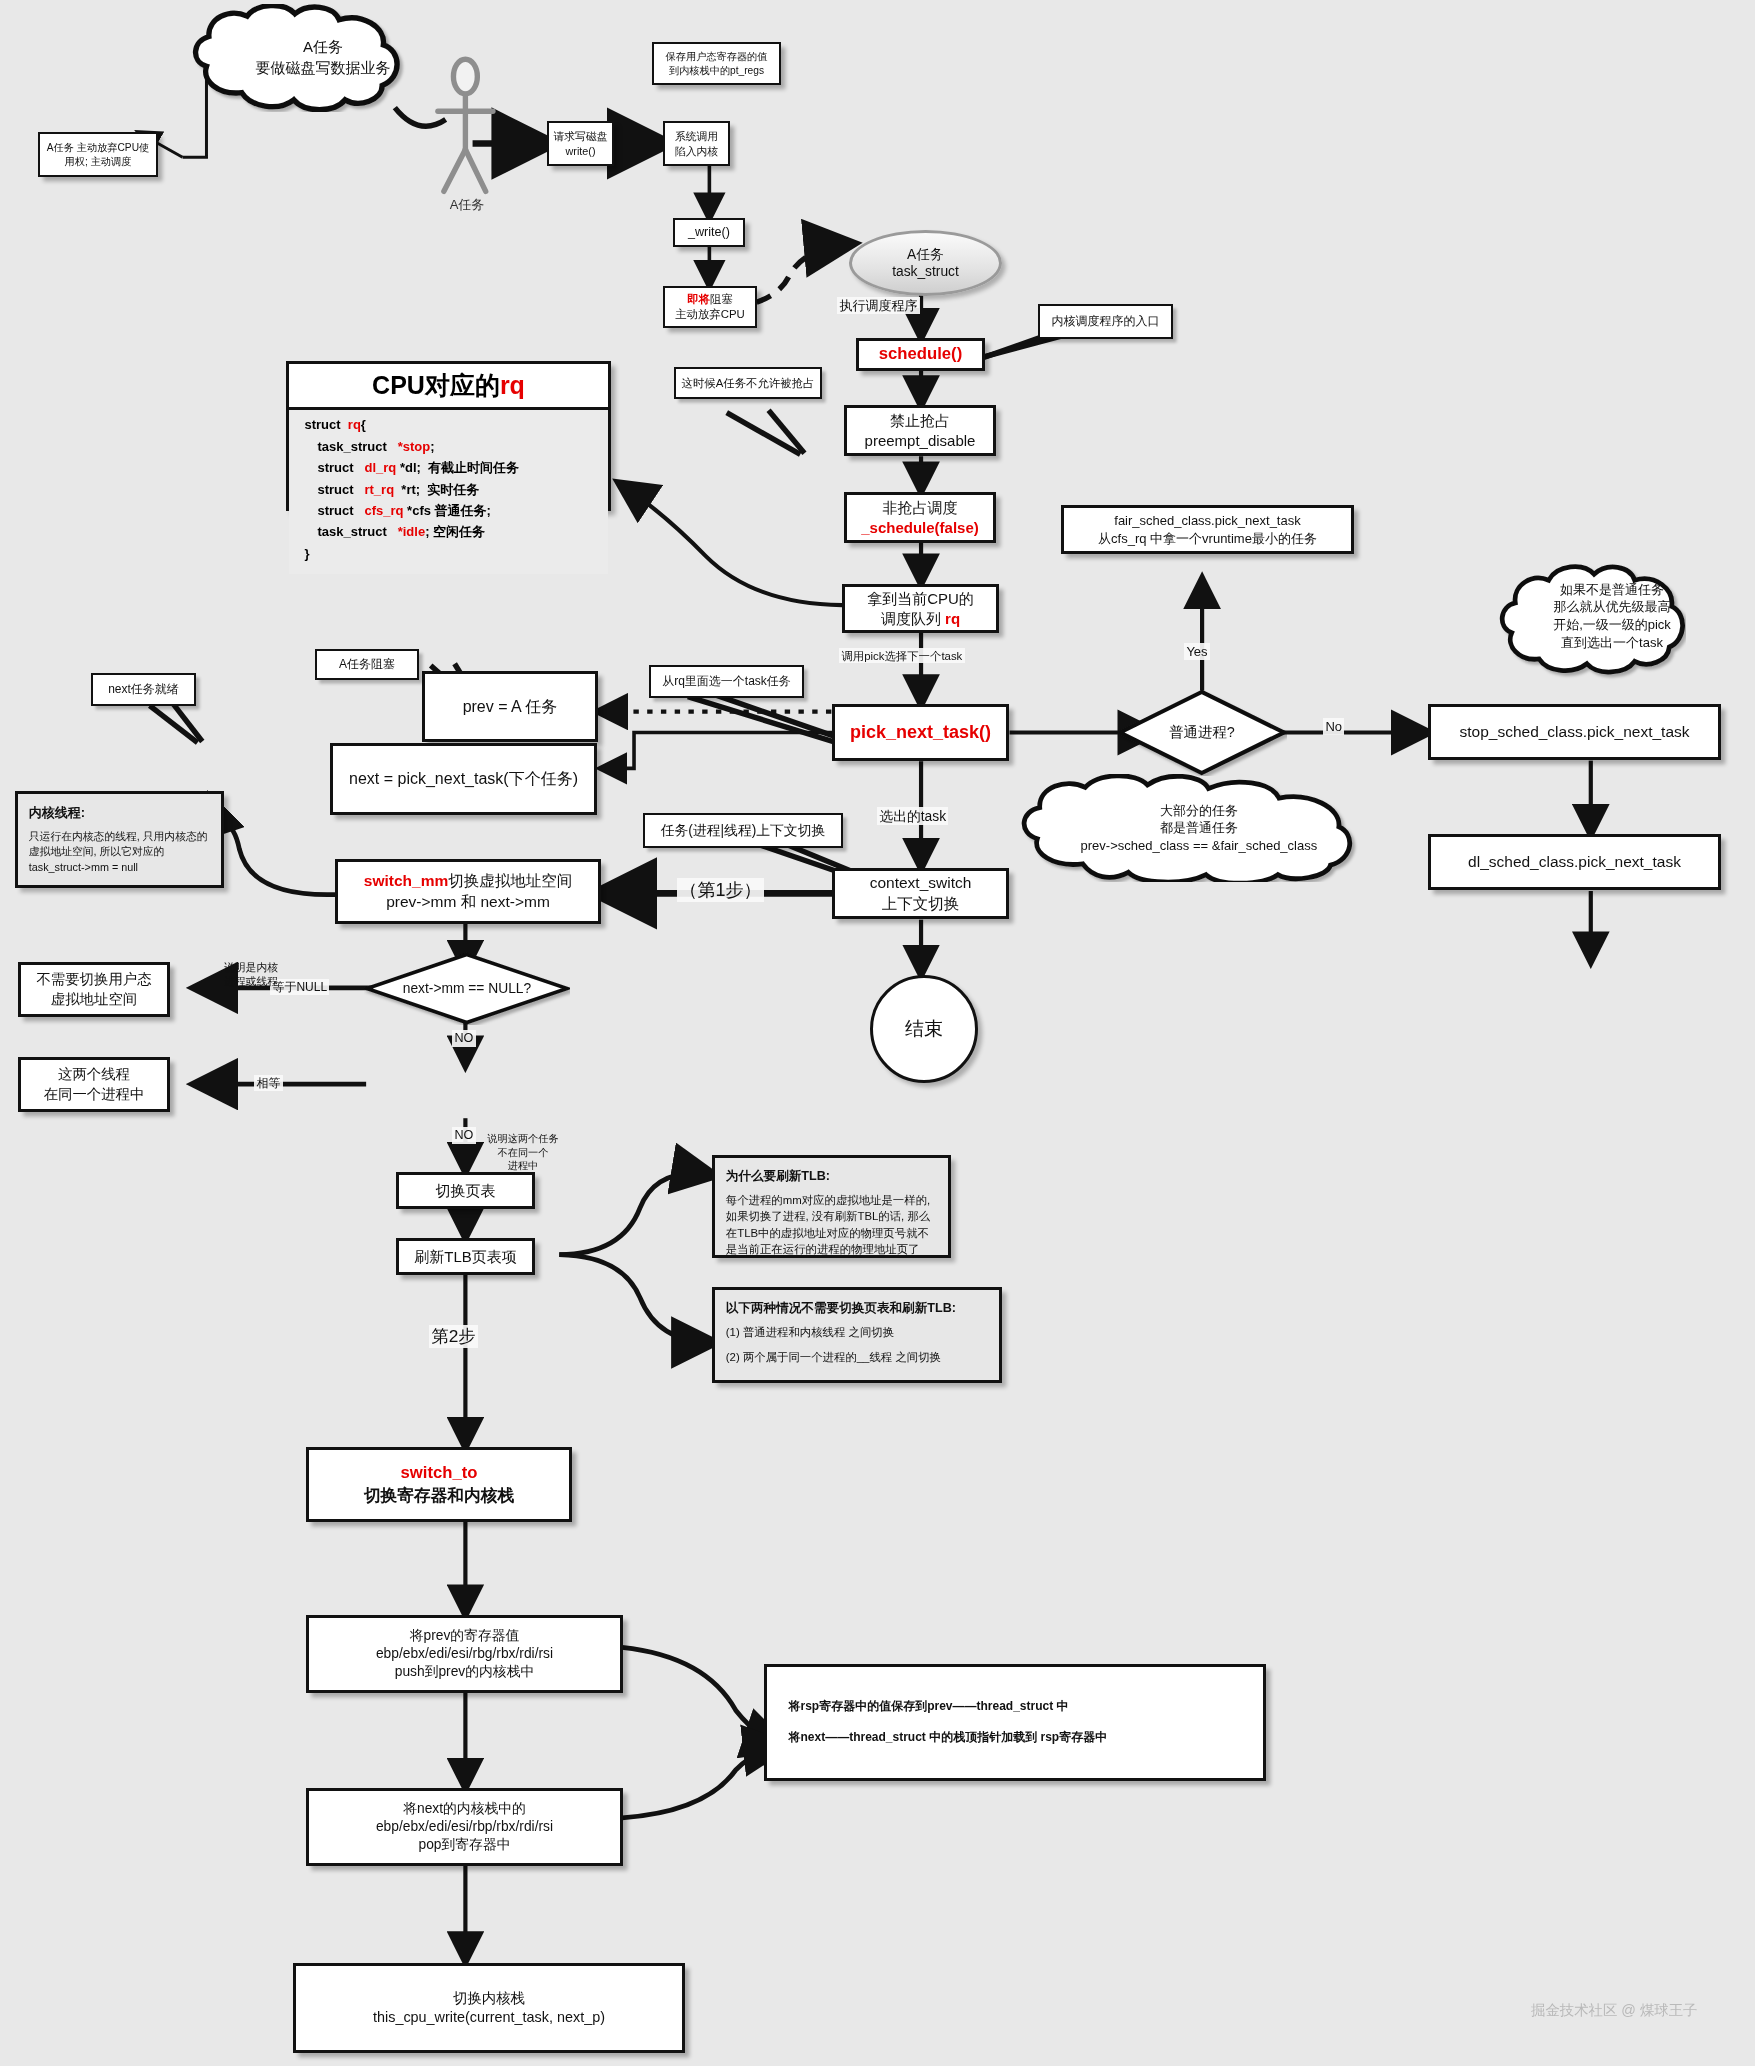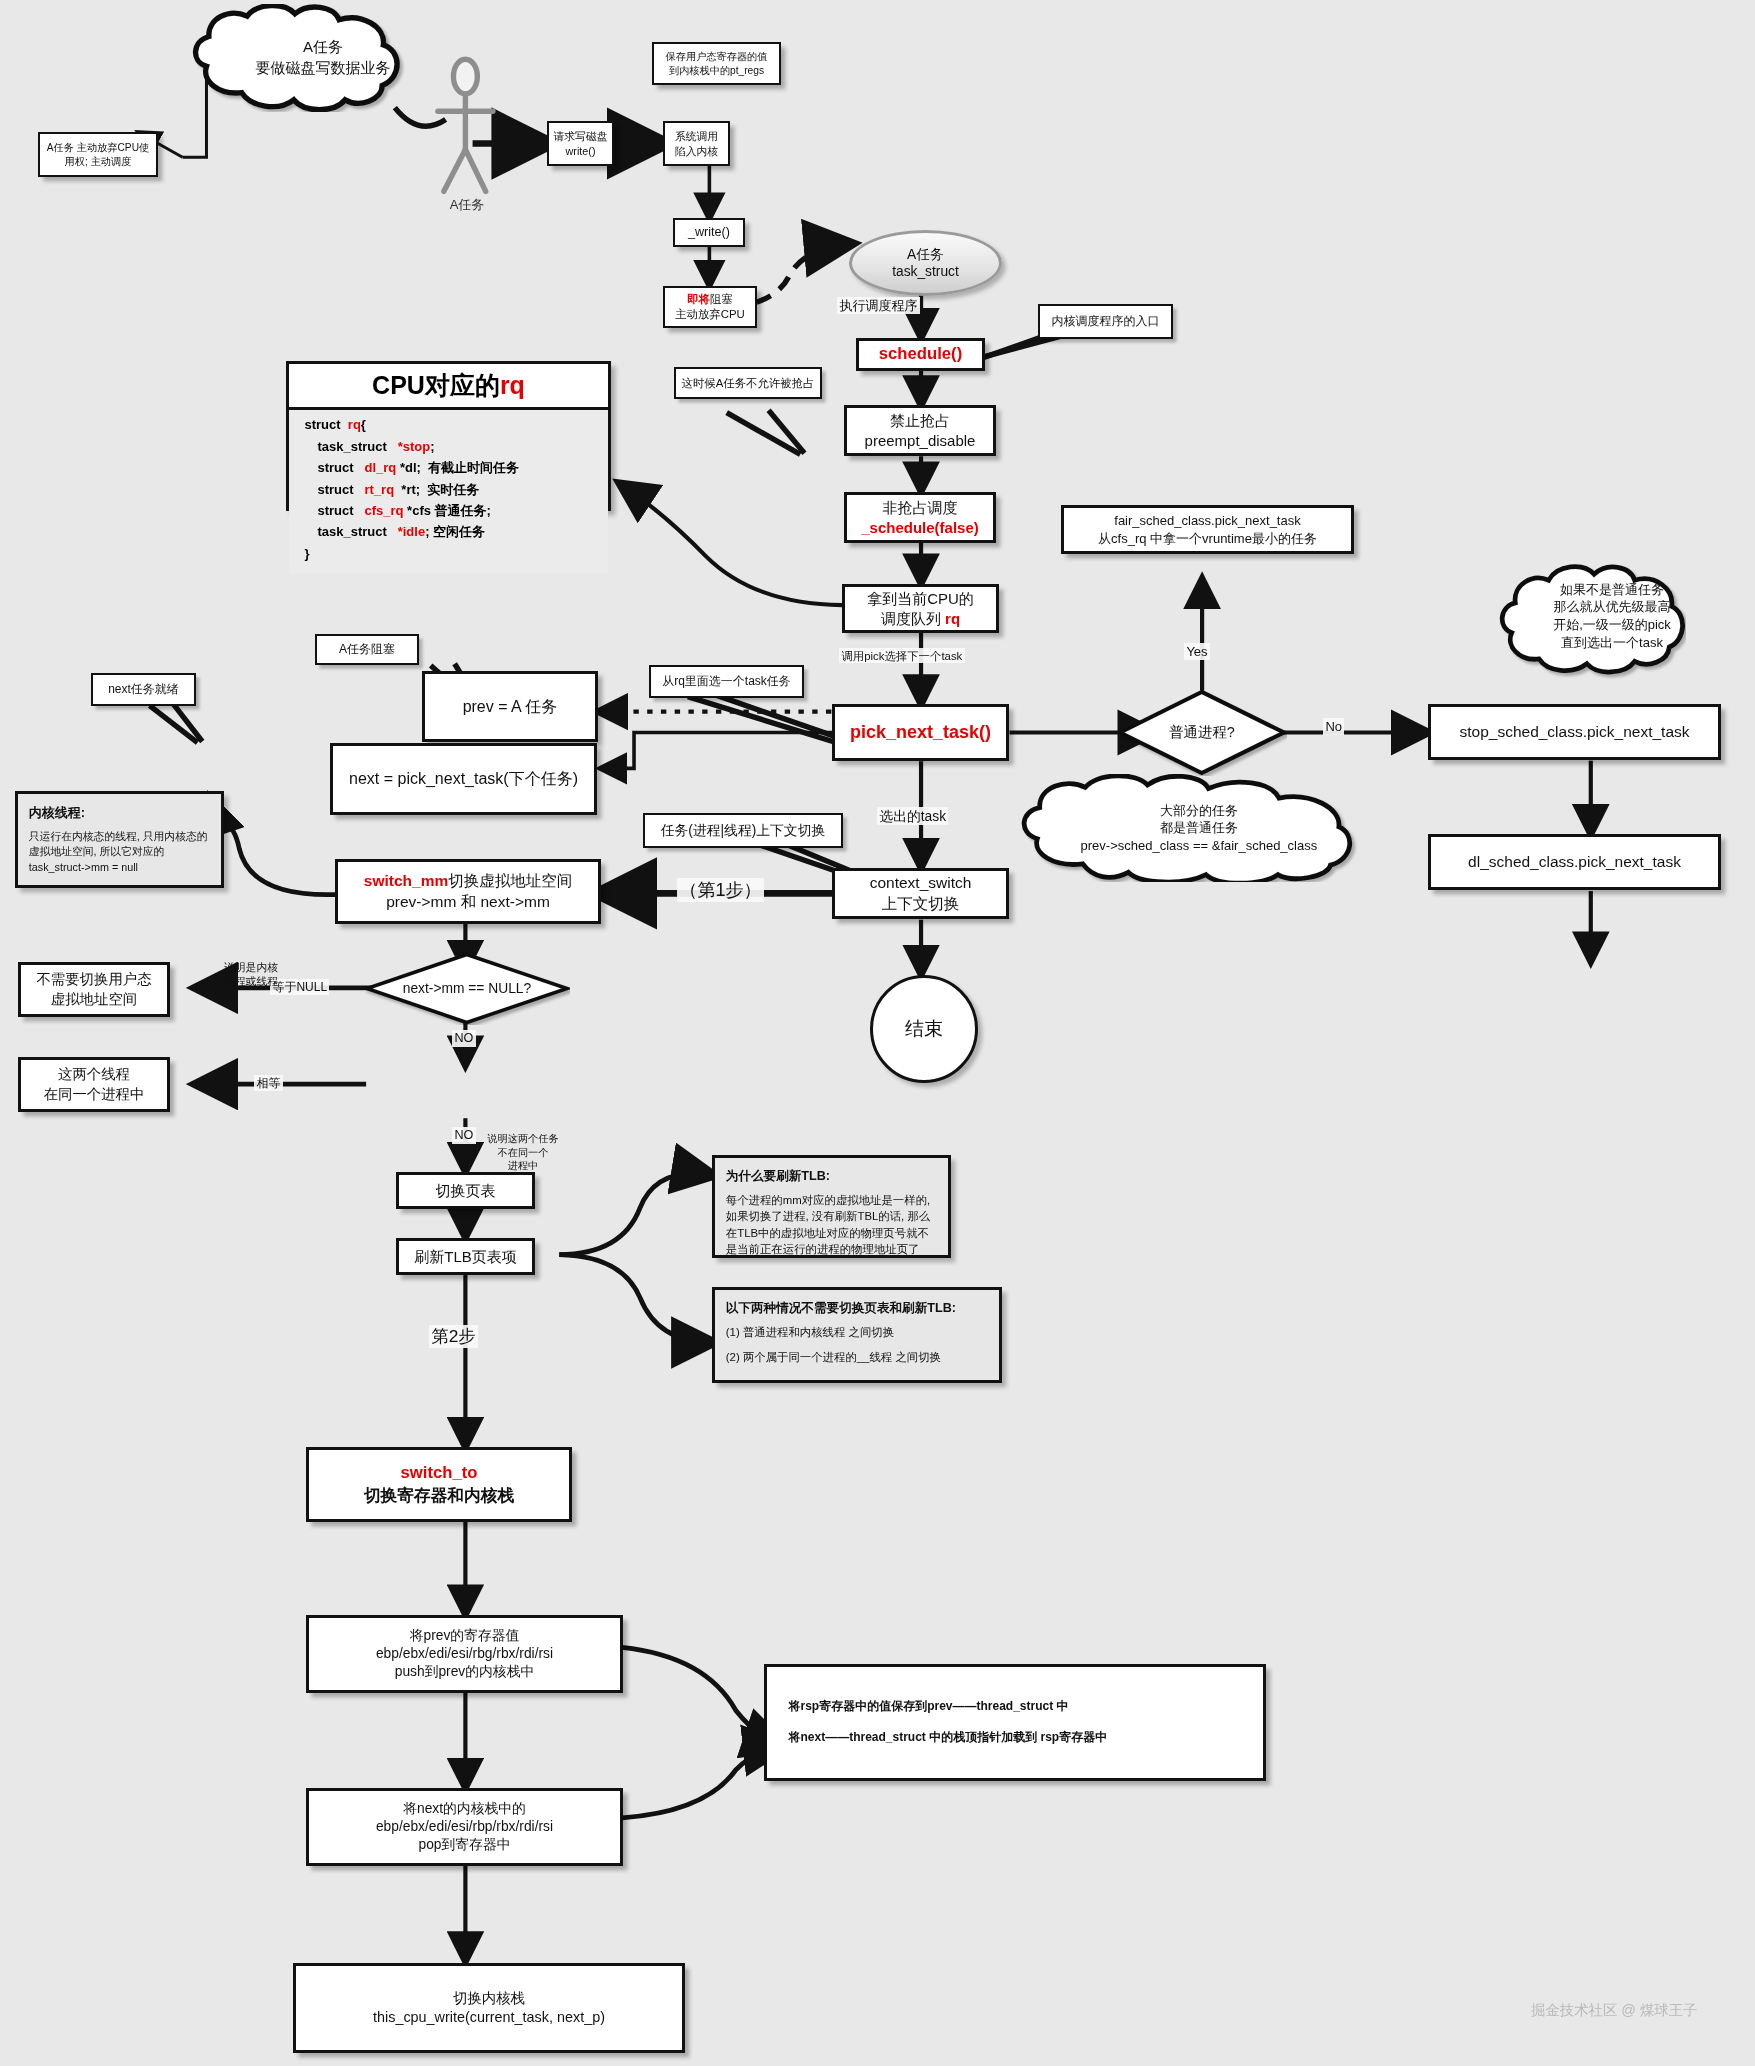--- a/index.html
+++ b/index.html
@@ -362,21 +362,21 @@
         <div class="rq-line"><span>struct  </span><span class="red">rq</span><span>{</span></div>
         <div class="rq-line indent1"><span>task_struct   </span><span class="red">*stop</span><span>;</span></div>
         <div class="rq-line indent1"><span>struct   </span><span class="red">dl_rq</span><span> *dl;  有截止时间任务</span></div>
         <div class="rq-line indent1"><span>struct   </span><span class="red">rt_rq</span><span>  *rt;  实时任务</span></div>
         <div class="rq-line indent1"><span>struct   </span><span class="red">cfs_rq</span><span> *cfs 普通任务;</span></div>
         <div class="rq-line indent1"><span>task_struct   </span><span class="red">*idle</span><span>; 空闲任务</span></div>
         <div class="rq-line"><span>}</span><span class="red"></span><span></span></div>
       </div>
   </div>
 
-  <div class="callout" style="left:315px;top:634px;width:104px;height:31px;font-size:12px;">
+  <div class="callout" style="left:315px;top:649px;width:104px;height:31px;font-size:12px;">
     <span>A任务阻塞</span>
   </div>
 
   <div class="node" style="left:422px;top:671px;width:176px;height:71px;font-size:16px;">
     <span>prev = A 任务</span>
   </div>
 
   <div class="callout" style="left:91px;top:673px;width:105px;height:33px;font-size:12px;">
     <span>next任务就绪</span>
   </div>

